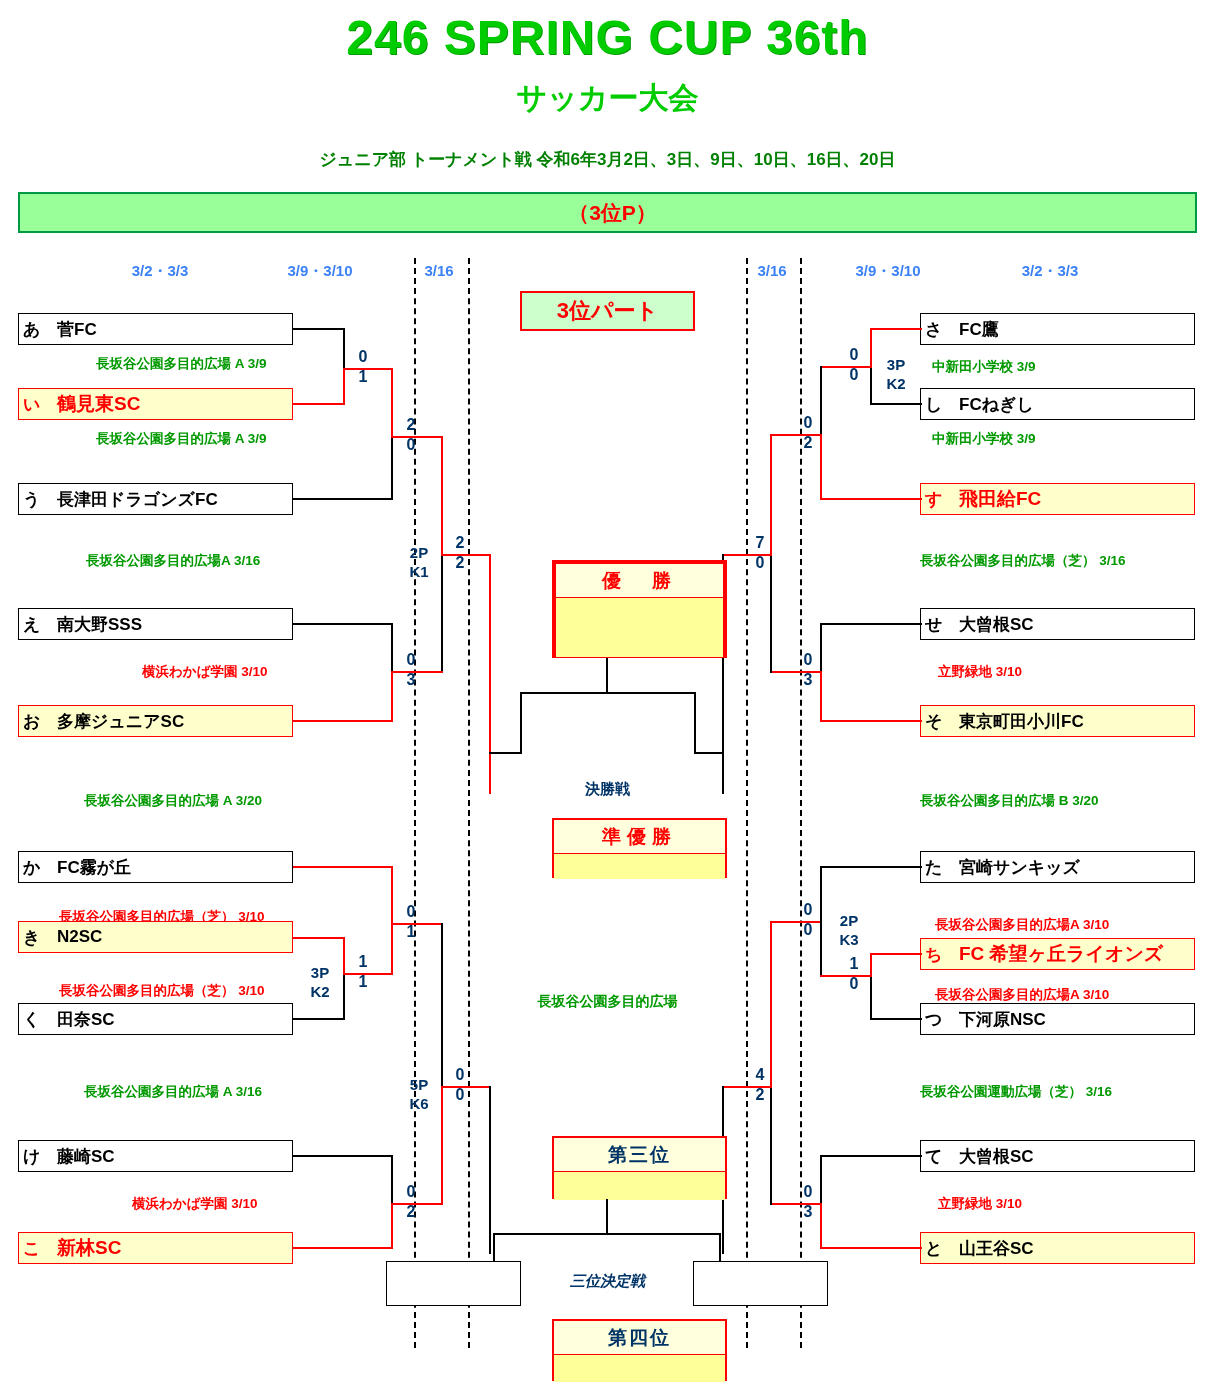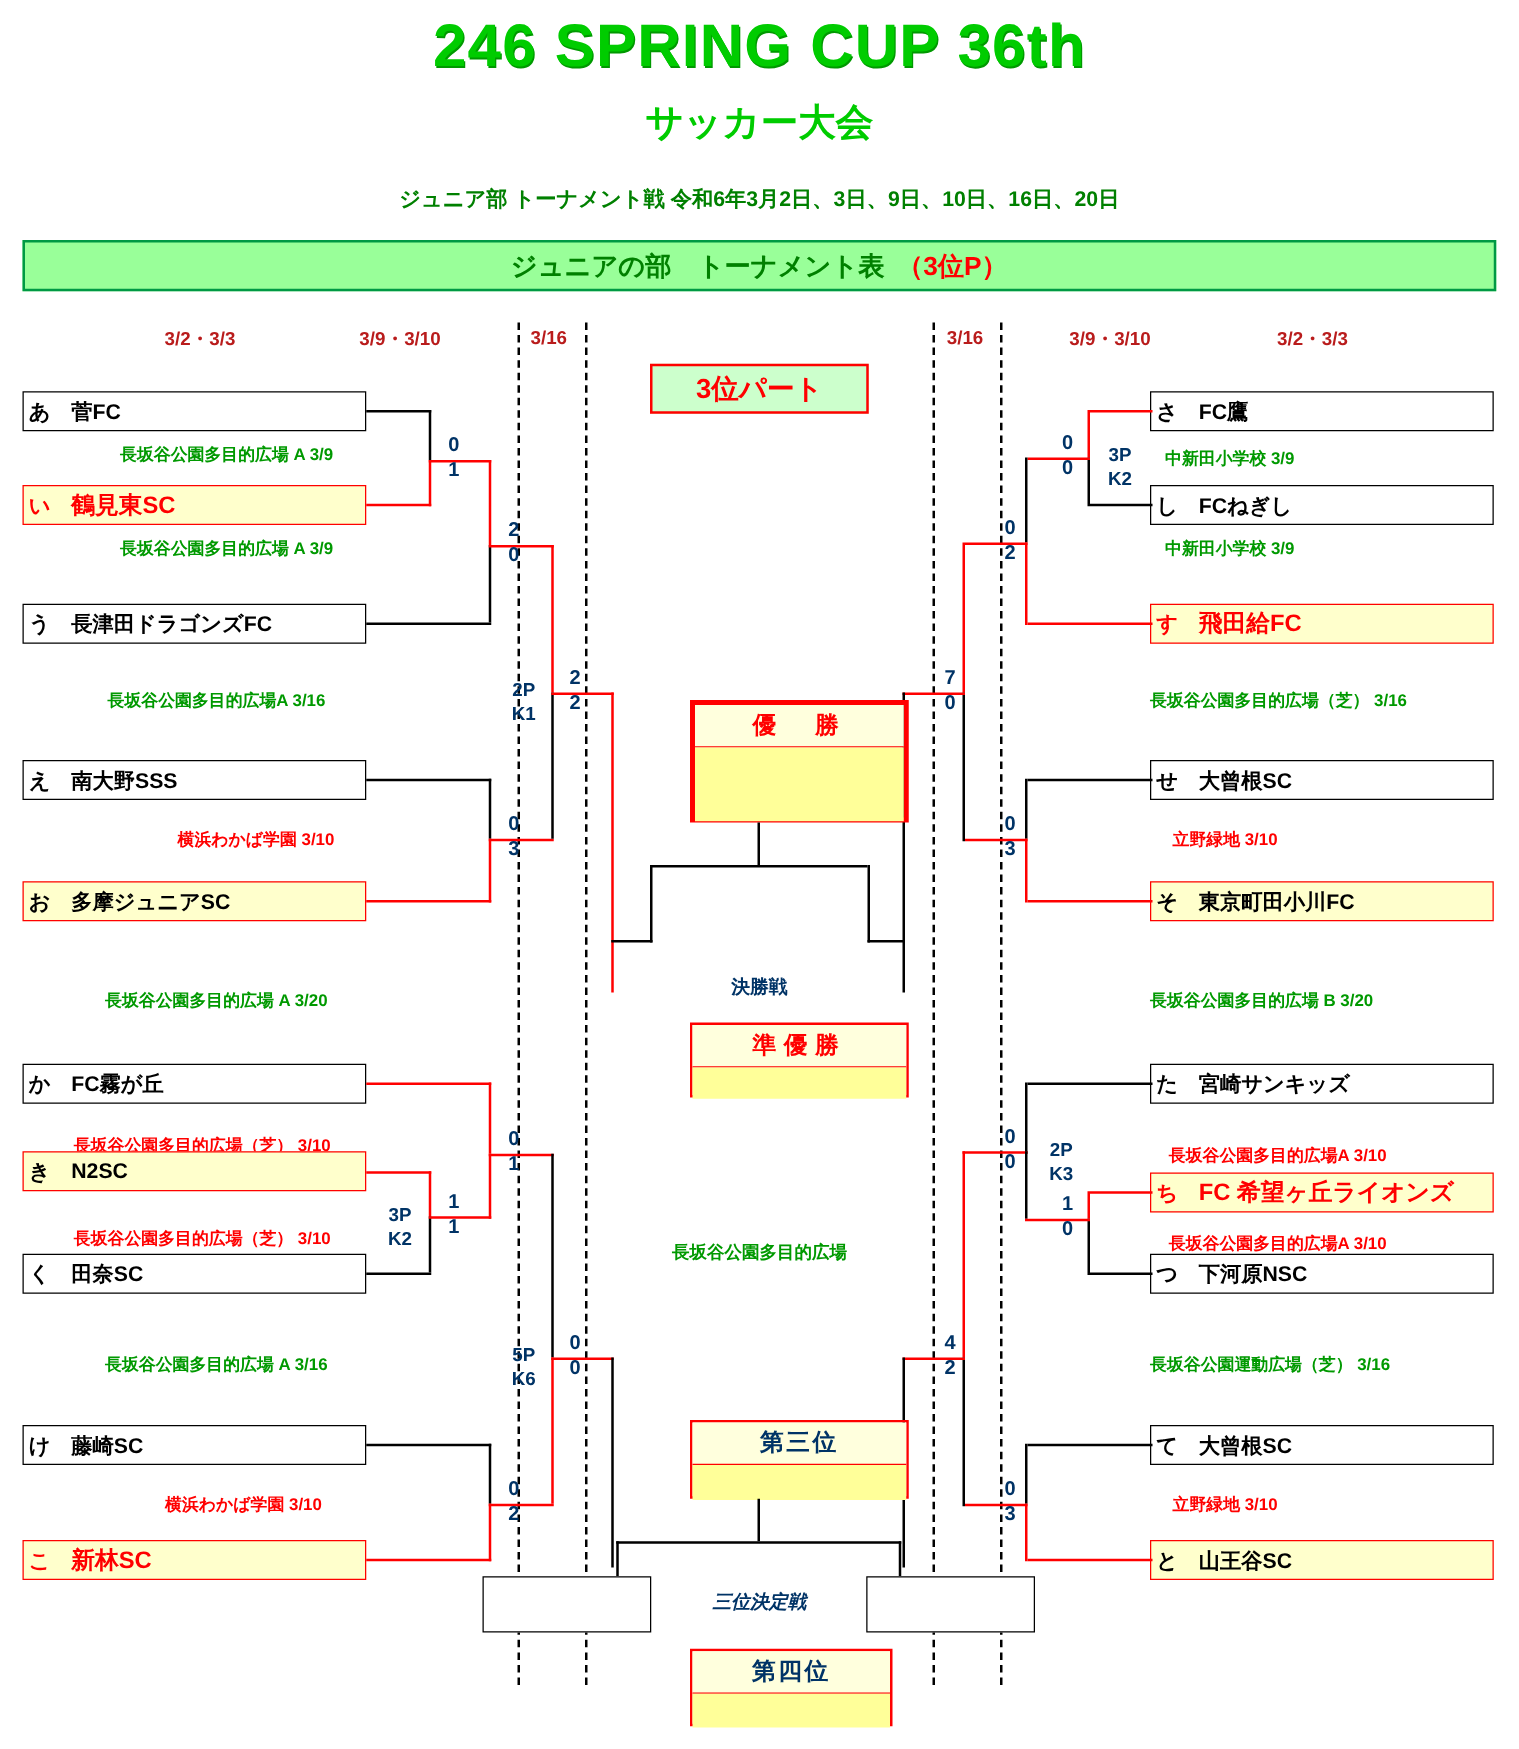--- a/index.html
+++ b/index.html
@@ -26,21 +26,21 @@
   #banner{
     top:192px;left:18px;width:1175px;height:37px;
     background:#99ff99;border:2px solid #009944;
     display:flex;align-items:center;justify-content:center;
     font-size:21px;font-weight:bold;color:#008000;
   }
   #banner .redpart{color:#ff0000;margin-left:10px;}
 
   
   .round-date{
-    font-size:15px;font-weight:bold;color:#b91c1c;text-align:center;top:262px;
+    font-size:15px;font-weight:bold;color:#3b82f6;text-align:center;top:262px;
   }
   .round-date.red{color:#b91c1c;margin-top:40px;}
 
   
   .vdash{
     top:258px;width:0;border-left:2px dashed #000;height:1090px;
   }
 
   
   .team{
@@ -97,21 +97,20 @@
     font-size:14px;font-weight:bold;color:#009900;text-align:center;white-space:nowrap;
   }
 </style>
 </head>
 <body>
 
 <div class="abs" id="title-main">246 SPRING CUP 36th</div>
 <div class="abs" id="title-sub">サッカー大会</div>
 <div class="abs" id="subtitle-dates">ジュニア部 トーナメント戦 令和6年3月2日、3日、9日、10日、16日、20日</div>
 <div class="abs" id="banner">
-  <span>ジュニアの部　トーナメント表</span>
   <span class="redpart">（3位P）</span>
 </div>
 
 <div class="abs round-date" style="left:90px;width:140px;">3/2・3/3</div>
 <div class="abs round-date" style="left:250px;width:140px;">3/9・3/10</div>
 <div class="abs round-date" style="left:411px;width:56px;">3/16</div>
 <div class="abs round-date red" style="left:540px;width:130px;">3/20</div>
 <div class="abs round-date" style="left:744px;width:56px;">3/16</div>
 <div class="abs round-date" style="left:818px;width:140px;">3/9・3/10</div>
 <div class="abs round-date" style="left:980px;width:140px;">3/2・3/3</div>
@@ -417,16 +416,16 @@
 <div class="abs ln v" style="left:606px;top:1199px;height:34px;"></div>
 <div class="abs ln h" style="left:493px;top:1233px;width:228px;"></div>
 <div class="abs ln v" style="left:493px;top:1233px;height:28px;"></div>
 <div class="abs ln v" style="left:719px;top:1233px;height:28px;"></div>
 
 <div class="abs emptybox" style="left:386px;top:1261px;width:135px;height:45px;"></div>
 <div class="abs emptybox" style="left:693px;top:1261px;width:135px;height:45px;"></div>
 
 <div class="abs centerlabel" style="left:520px;top:1272px;width:175px;font-style:italic;">三位決定戦</div>
 
-<div class="abs resultbox" style="left:520px;top:1319px;width:162px;height:62px;">
+<div class="abs resultbox" style="left:520px;top:1319px;width:175px;height:62px;">
   <div class="rb-title" style="color:#003366;letter-spacing:2px;">第四位</div>
   <div class="rb-body" style="height:27px;"></div>
 </div>
 
 </body></html>

